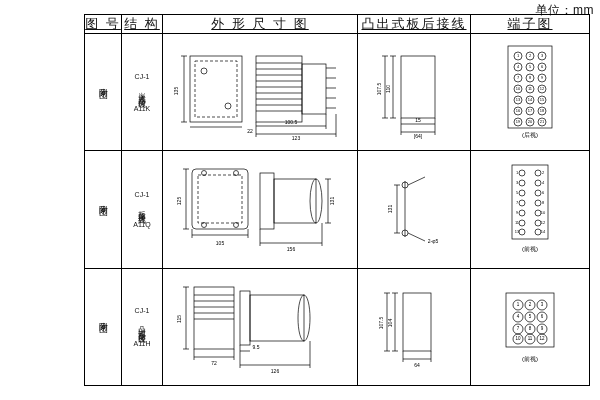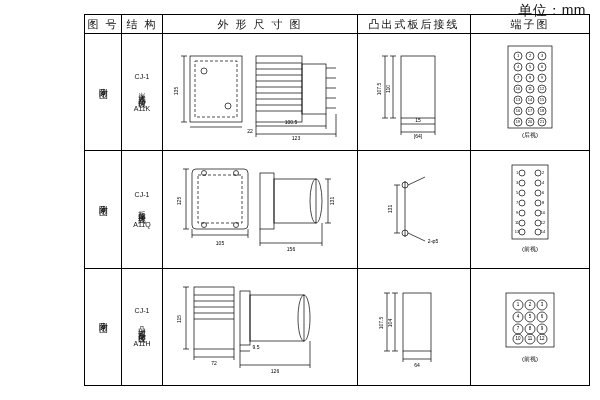--- a/index.html
+++ b/index.html
@@ -1,21 +1,21 @@
 <!DOCTYPE html>
 <html><head>
 <meta charset="utf-8">
 <style>
   html,body{margin:0;padding:0;}
   body{width:600px;height:400px;background:#ffffff;font-family:"Liberation Sans","DejaVu Sans",sans-serif;color:#111;}
   .page{position:relative;width:600px;height:400px;box-sizing:border-box;}
-  .unit{position:absolute;right:14px;top:2px;font-size:14px;letter-spacing:.5px;}
+  .unit{position:absolute;right:6px;top:2px;font-size:12px;letter-spacing:.5px;}
   table.main{position:absolute;left:84px;top:14px;width:502px;height:372px;border-collapse:collapse;table-layout:fixed;}
   table.main th, table.main td{border:1px solid #000;padding:0;vertical-align:middle;text-align:center;}
-  table.main thead th{height:18px;font-size:11px;font-weight:normal;letter-spacing:2px;}
+  table.main thead th{height:18px;font-size:13px;font-weight:normal;letter-spacing:2px;text-decoration:underline;}
   .col-no{width:36px;}
   .col-struct{width:40px;}
   .col-outline{width:194px;}
   .col-hole{width:112px;}
   .col-term{width:118px;}
   .cell-no{font-size:9px;line-height:13px;}
   .cell-no .v{writing-mode:vertical-rl;text-orientation:upright;letter-spacing:3px;display:inline-block;}
   .cell-struct{font-size:7.5px;line-height:11px;}
   .cell-struct .v{writing-mode:vertical-rl;text-orientation:upright;letter-spacing:1.5px;display:inline-block;margin:2px 0;}
   .cell-struct .code{display:block;font-size:7px;margin-top:3px;}

